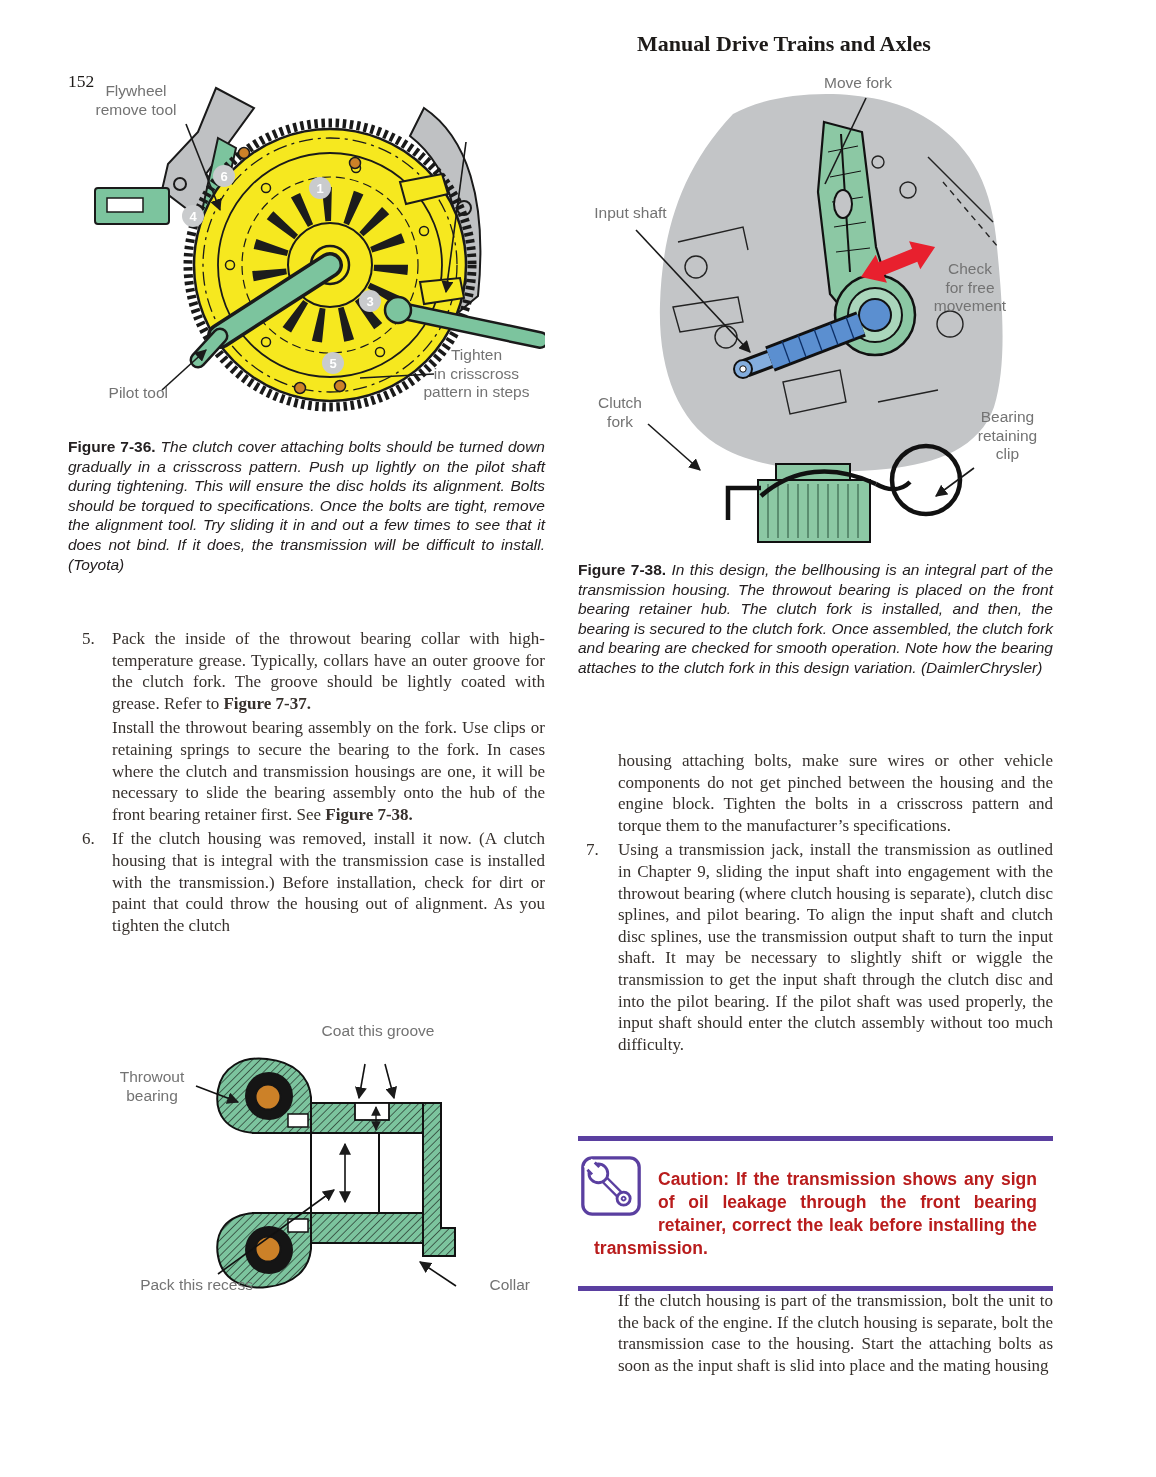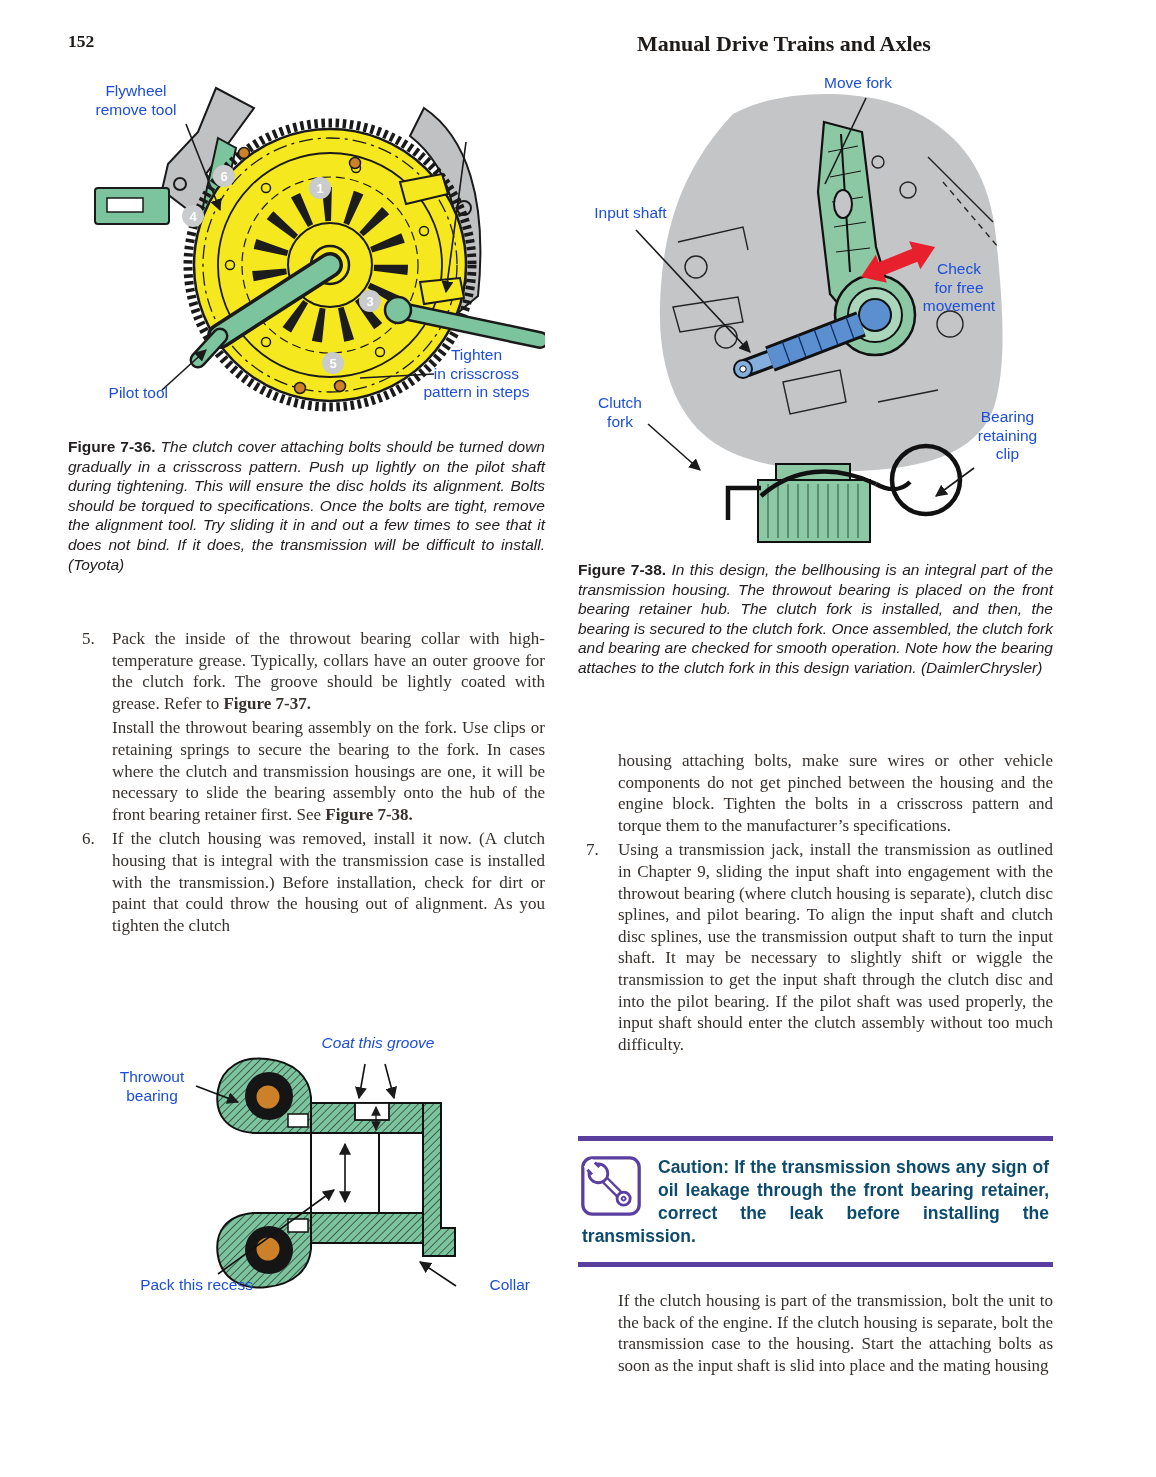--- a/index.html
+++ b/index.html
@@ -1,45 +1,45 @@
 <!DOCTYPE html>
 <html><head>
 <meta charset="utf-8">
 <style>
   html,body{margin:0;padding:0;background:#fff;}
   .page{position:relative;width:1156px;height:1477px;background:#ffffff;overflow:hidden;
         font-family:"Liberation Serif",serif;color:#2e2a28;}
   .abs{position:absolute;}
   svg{display:block;}
   
-  .pagenum{font-weight:bold;font-size:17.5px;color:#1d1a18;}
+  .pagenum{font-weight:normal;font-size:17.5px;color:#1d1a18;margin-top:40px;}
   .runtitle{font-weight:bold;font-size:22px;color:#1d1a18;text-align:center;}
   
   .figlabel{font-family:"Liberation Sans",sans-serif;font-size:15.5px;line-height:18.5px;
-            color:#1d4ed8;text-align:center;}
+            color:#737373;text-align:center;}
   .figlabel span{display:block;}
   .figlabel.left{text-align:right;}
   
   .cap{font-family:"Liberation Sans",sans-serif;font-size:15.5px;line-height:19.6px;
        text-align:justify;color:#242021;margin:0;}
   .cap b{font-weight:bold;}
   .cap i{font-style:italic;}
   
   .bodytext{font-size:17px;line-height:21.6px;text-align:justify;color:#36302c;}
   .item{position:relative;padding-left:44px;margin:0 0 3px 0;}
   .item .num{position:absolute;left:14px;top:0;}
   .cont-indent{padding-left:44px;margin:0 0 3px 0;}
   .item-r{padding-left:40px;}
   .item-r .num{left:8px;}
   .ref{font-weight:bold;}
   
   .caution{border-top:5px solid #5a3fa0;border-bottom:5px solid #5a3fa0;padding:11px 0 10px 0;}
   .caution .icon{float:left;width:62px;height:62px;margin:3px 16px 2px 2px;}
-  .caution p{margin:4px;font-family:"Liberation Sans",sans-serif;font-weight:bold;
-             font-size:17.5px;line-height:23px;text-align:justify;color:#0c4a6e;}
+  .caution p{margin:16px;font-family:"Liberation Sans",sans-serif;font-weight:bold;
+             font-size:17.5px;line-height:23px;text-align:justify;color:#b91c1c;}
 </style>
 </head>
 <body>
 
 <div class="page">
 
   <div class="abs pagenum" style="left:68px;top:31px;">152</div>
   <div class="abs runtitle" style="left:578px;top:31px;width:412px;">Manual Drive Trains and Axles</div>
 
   <div class="abs" style="left:68px;top:78px;width:477px;height:354px;">
@@ -181,21 +181,21 @@
         <line x1="317" y1="46" x2="326" y2="80" marker-end="url(#ah37)"></line>
         <line x1="308" y1="89" x2="308" y2="112" stroke-width="1.3" marker-start="url(#ah37)" marker-end="url(#ah37)"></line>
         <line x1="128" y1="68" x2="170" y2="84" marker-end="url(#ah37)"></line>
         <line x1="388" y1="268" x2="352" y2="244" marker-end="url(#ah37)"></line>
       </g>
     </svg>
     <div class="abs figlabel" style="left:38px;top:50px;width:92px;">
       <span>Throwout</span>
       <span>bearing</span>
     </div>
-    <div class="abs figlabel" style="left:240px;top:16px;width:140px;font-style:italic;">Coat this groove</div>
+    <div class="abs figlabel" style="left:240px;top:4px;width:140px;">Coat this groove</div>
     <div class="abs figlabel left" style="left:35px;top:258px;width:150px;">Pack this recess</div>
     <div class="abs figlabel left" style="left:392px;top:258px;width:70px;">Collar</div>
   </div>
 
 
   <div class="abs" style="left:578px;top:72px;width:475px;height:478px;">
     <svg width="475" height="478" viewBox="0 0 475 478">
       <defs>
         <marker id="ah38" viewBox="0 0 10 10" refX="9" refY="5" markerWidth="7.5" markerHeight="7.5" orient="auto-start-reverse">
           <path d="M0,0L10,5L0,10z" fill="#1a1a1a"></path>
@@ -274,21 +274,21 @@
       </g>
       <g stroke="#1a1a1a" stroke-width="1.6" fill="none">
         <line x1="288" y1="26" x2="247" y2="112"></line>
         <line x1="58" y1="158" x2="172" y2="280" marker-end="url(#ah38)"></line>
         <line x1="70" y1="352" x2="122" y2="398" marker-end="url(#ah38)"></line>
         <line x1="396" y1="396" x2="358" y2="424" marker-end="url(#ah38)"></line>
       </g>
     </svg>
     <div class="abs figlabel" style="left:225px;top:2px;width:110px;">Move fork</div>
     <div class="abs figlabel" style="left:5px;top:132px;width:95px;">Input shaft</div>
-    <div class="abs figlabel" style="left:331px;top:188px;width:100px;">
+    <div class="abs figlabel" style="left:342px;top:188px;width:100px;">
       <span>Check</span>
       <span>for free</span>
       <span>movement</span>
     </div>
     <div class="abs figlabel" style="left:2px;top:322px;width:80px;">
       <span>Clutch</span>
       <span>fork</span>
     </div>
     <div class="abs figlabel" style="left:382px;top:336px;width:95px;">
       <span>Bearing</span>

